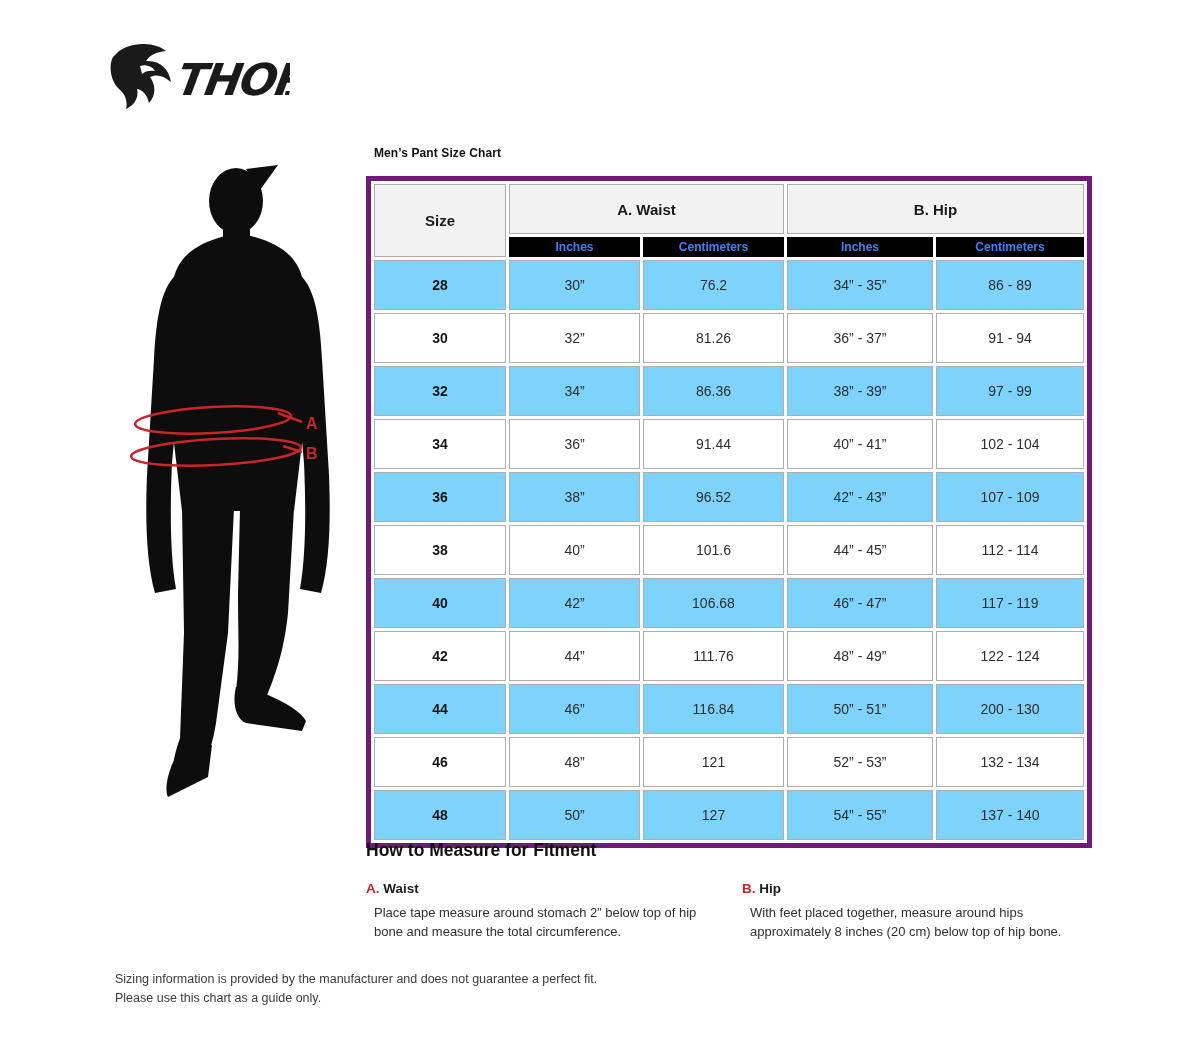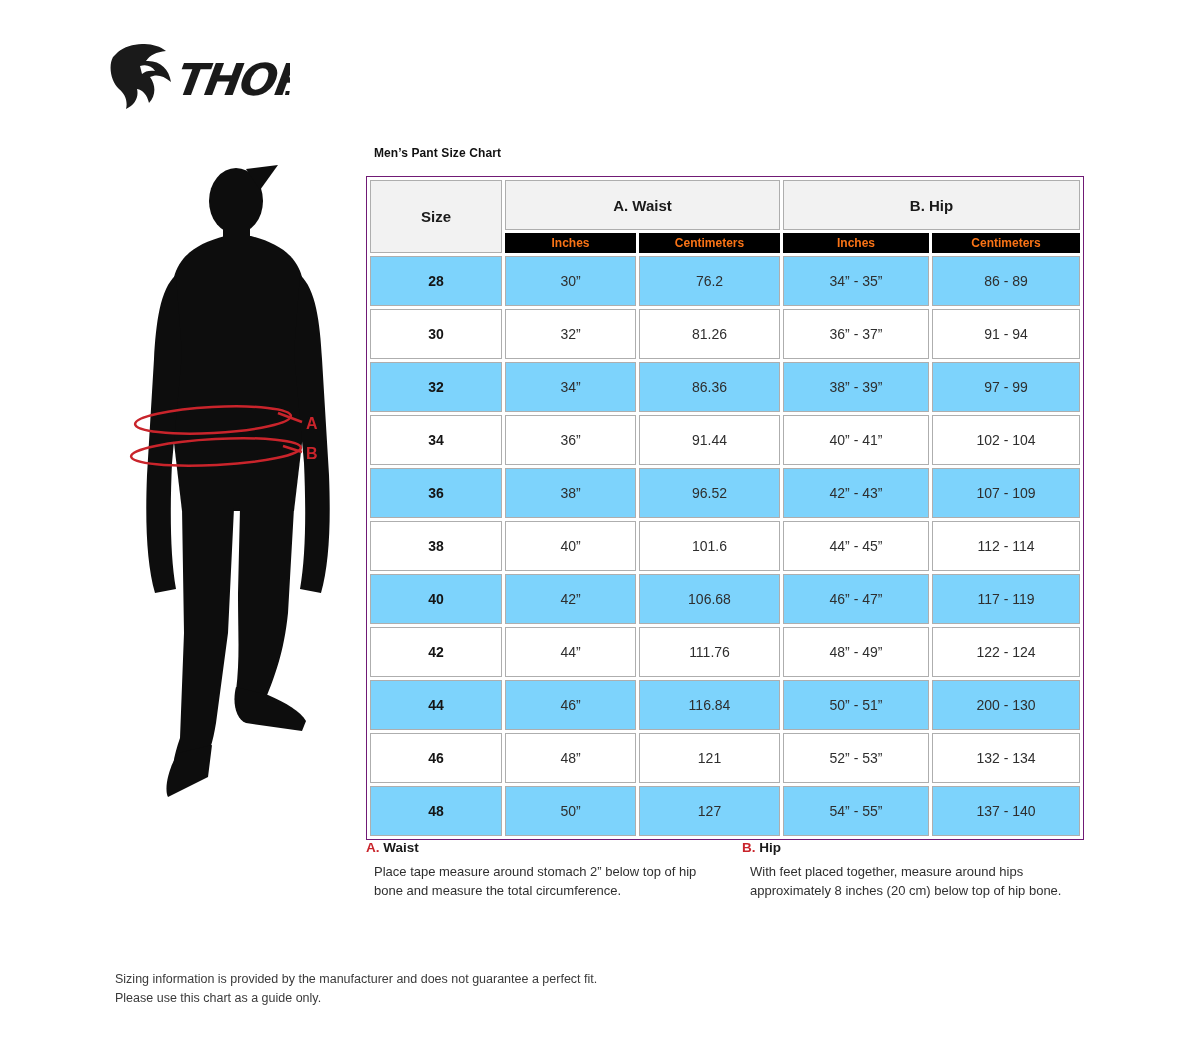--- a/index.html
+++ b/index.html
@@ -14,30 +14,30 @@
   .figure{position:absolute;left:128px;top:163px;width:222px;height:650px;}
   
   .chart-title{
     position:absolute;left:366px;top:138px;margin:8px;
     font-size:12px;font-weight:bold;color:#111;letter-spacing:.1px;
   }
   
   .size-table{
     position:absolute;left:366px;top:176px;width:718px;
     border-collapse:separate;border-spacing:3px;
-    border:1px solid #701a75;background:#fff;table-layout:fixed;
+    border:5px solid #701a75;background:#fff;table-layout:fixed;
   }
   .size-table th,.size-table td{
     border:1px solid #aeaeae;text-align:center;vertical-align:middle;
     font-size:14px;overflow:hidden;
   }
   .size-table thead .group-row th{height:46px;background:#f2f2f2;font-size:15px;font-weight:bold;color:#1a1a1a;}
   .size-table thead th.size-head{background:#f2f2f2;}
   .size-table thead .unit-row th{
-    height:14px;background:#000;border-color:#000;color:#f97316;
+    height:14px;background:#000;border-color:#000;color:#3b82f6;
     font-size:12px;font-weight:bold;padding:2px 0;
   }
   .size-table tbody td{height:46px;color:#2e2e2e;background:#fff;}
   .size-table tbody tr.alt td{background:#7dd3fc;}
   .size-table tbody td.size-cell{font-weight:bold;color:#141414;}
   
   .measure{position:absolute;left:366px;top:840px;width:724px;}
   .measure h2{margin:0 0 20px 0;font-size:17.5px;font-weight:bold;color:#111;}
   .measure .cols{display:grid;grid-template-columns:376px 348px;}
   .measure .item .lbl{font-size:13.5px;font-weight:bold;color:#1a1a1a;margin-bottom:4px;}
@@ -196,20 +196,21 @@
         <td class="size-cell">48</td>
         <td>50”</td>
         <td>127</td>
         <td>54” - 55”</td>
         <td>137 - 140</td>
       </tr>
     </tbody>
 </table>
 
 <div class="measure">
+  <h2>How to Measure for Fitment</h2>
   <div class="cols">
     <div class="item">
       <div class="lbl">
         <span class="key">A.</span>
         <span>Waist</span>
       </div>
       <p>Place tape measure around stomach 2” below top of hip bone and measure the total circumference.</p>
     </div>
     <div class="item">
       <div class="lbl">

